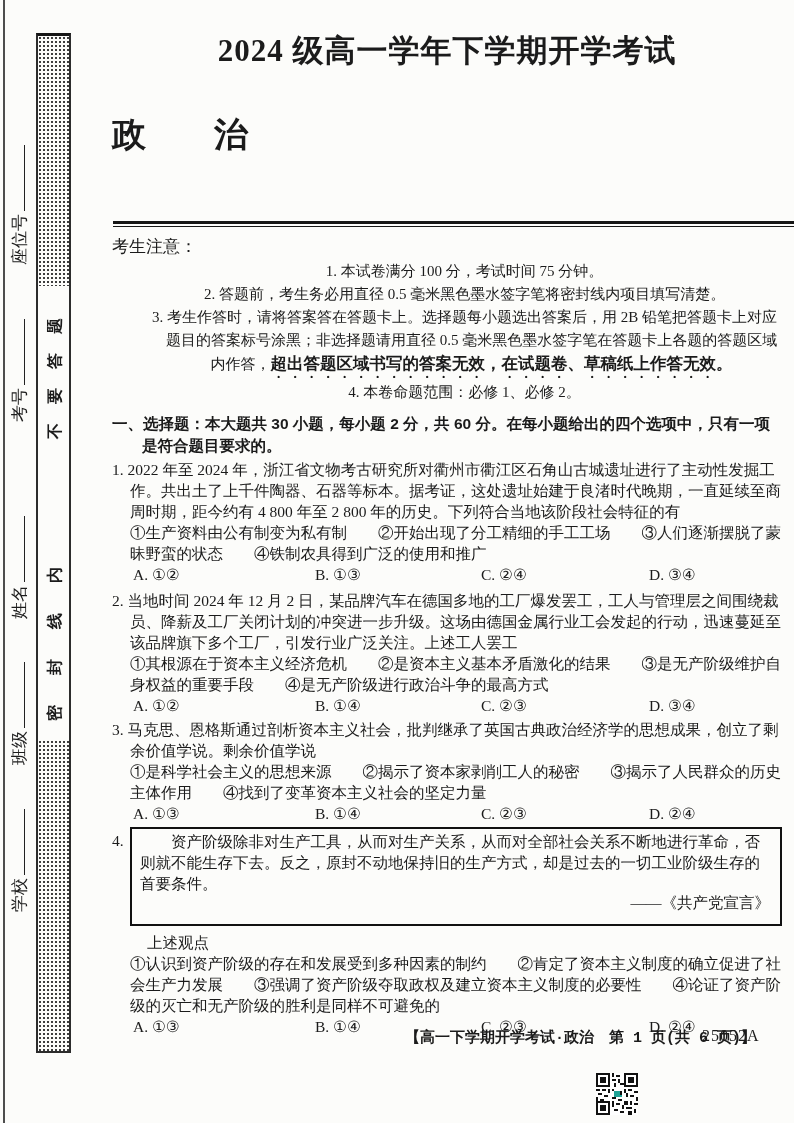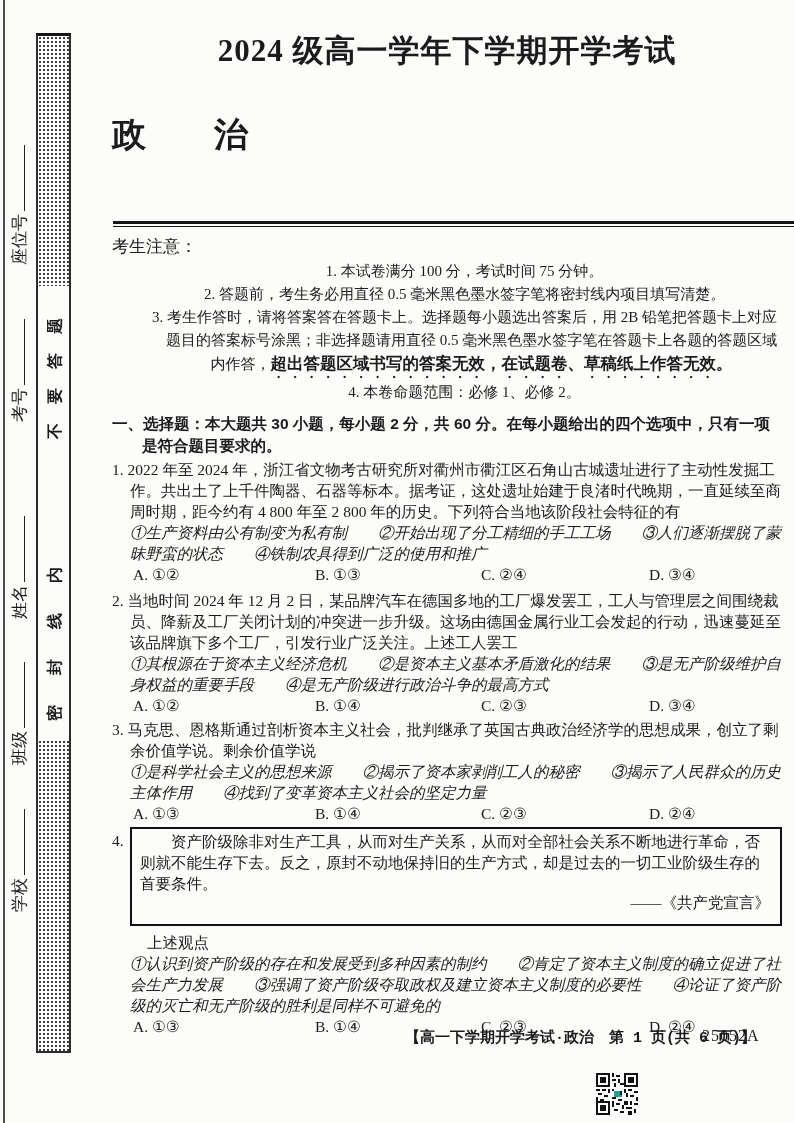--- a/index.html
+++ b/index.html
@@ -62,21 +62,21 @@
     font-family:"Liberation Sans","DejaVu Sans",sans-serif; font-weight:bold; font-size:16.5px;
     -webkit-text-emphasis:filled dot #111; -webkit-text-emphasis-position:under right;
     text-emphasis:filled dot #111; text-emphasis-position:under right;
   }
   .sec-header {
     margin:9px 0 0; font-family:"Liberation Sans","DejaVu Sans",sans-serif; font-weight:bold;
     font-size:15.5px; line-height:21.5px; padding-left:30px; text-indent:-30px;
   }
   .question { font-size:15.5px; line-height:21px; margin-top:3px; }
   .stem { margin:0; padding-left:18px; text-indent:-18px; }
-  .subitems { margin:0; padding-left:18px;font-style:italic; }
+  .subitems { margin:0; padding-left:18px; }
   .options { display:grid; grid-template-columns:182px 166px 168px 1fr; padding-left:21px; }
   .q4 { position:relative; padding-left:18px; }
   .qnum4 { position:absolute; left:0; top:3px; }
   .quote-box { border:2px solid #111; padding:2px 10px 3px 8px; background:#fcfcfa; }
   .quote { margin:0; text-indent:2em; }
   .attribution { margin:-2px 0 8px; text-align:right; }
   .lead { margin:6px 17px 0; }
 
   
   .footer-center {

